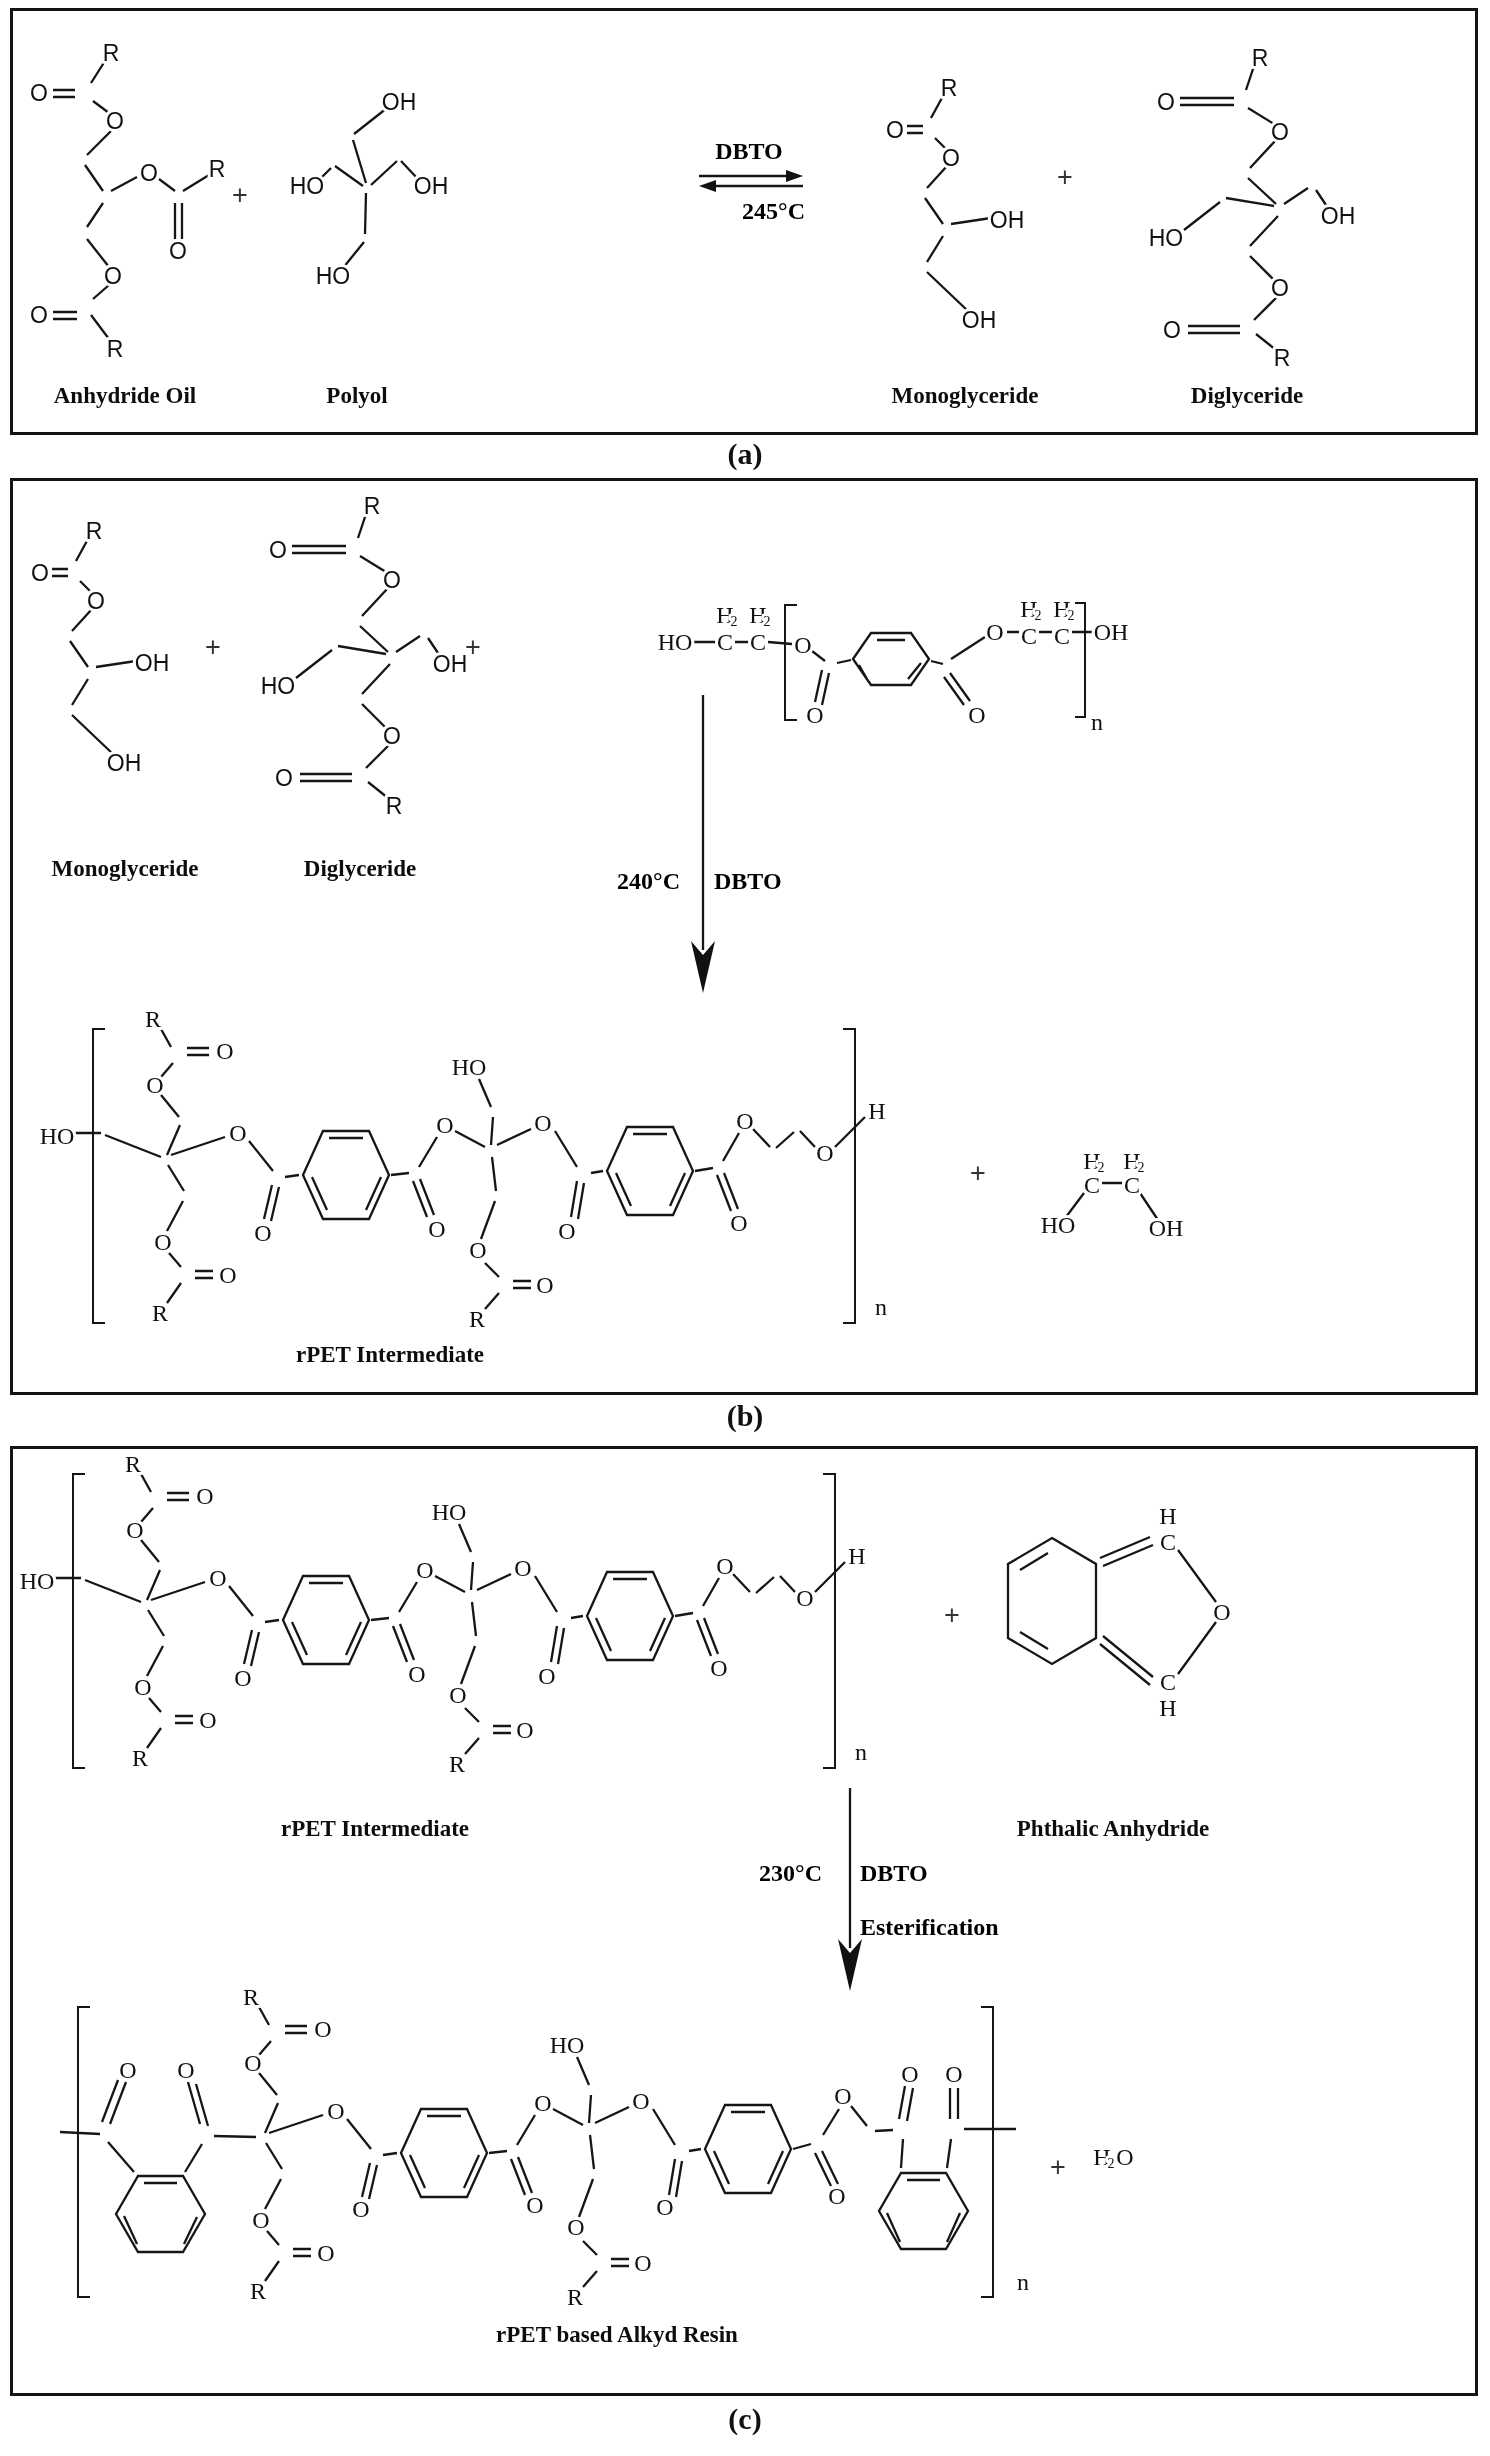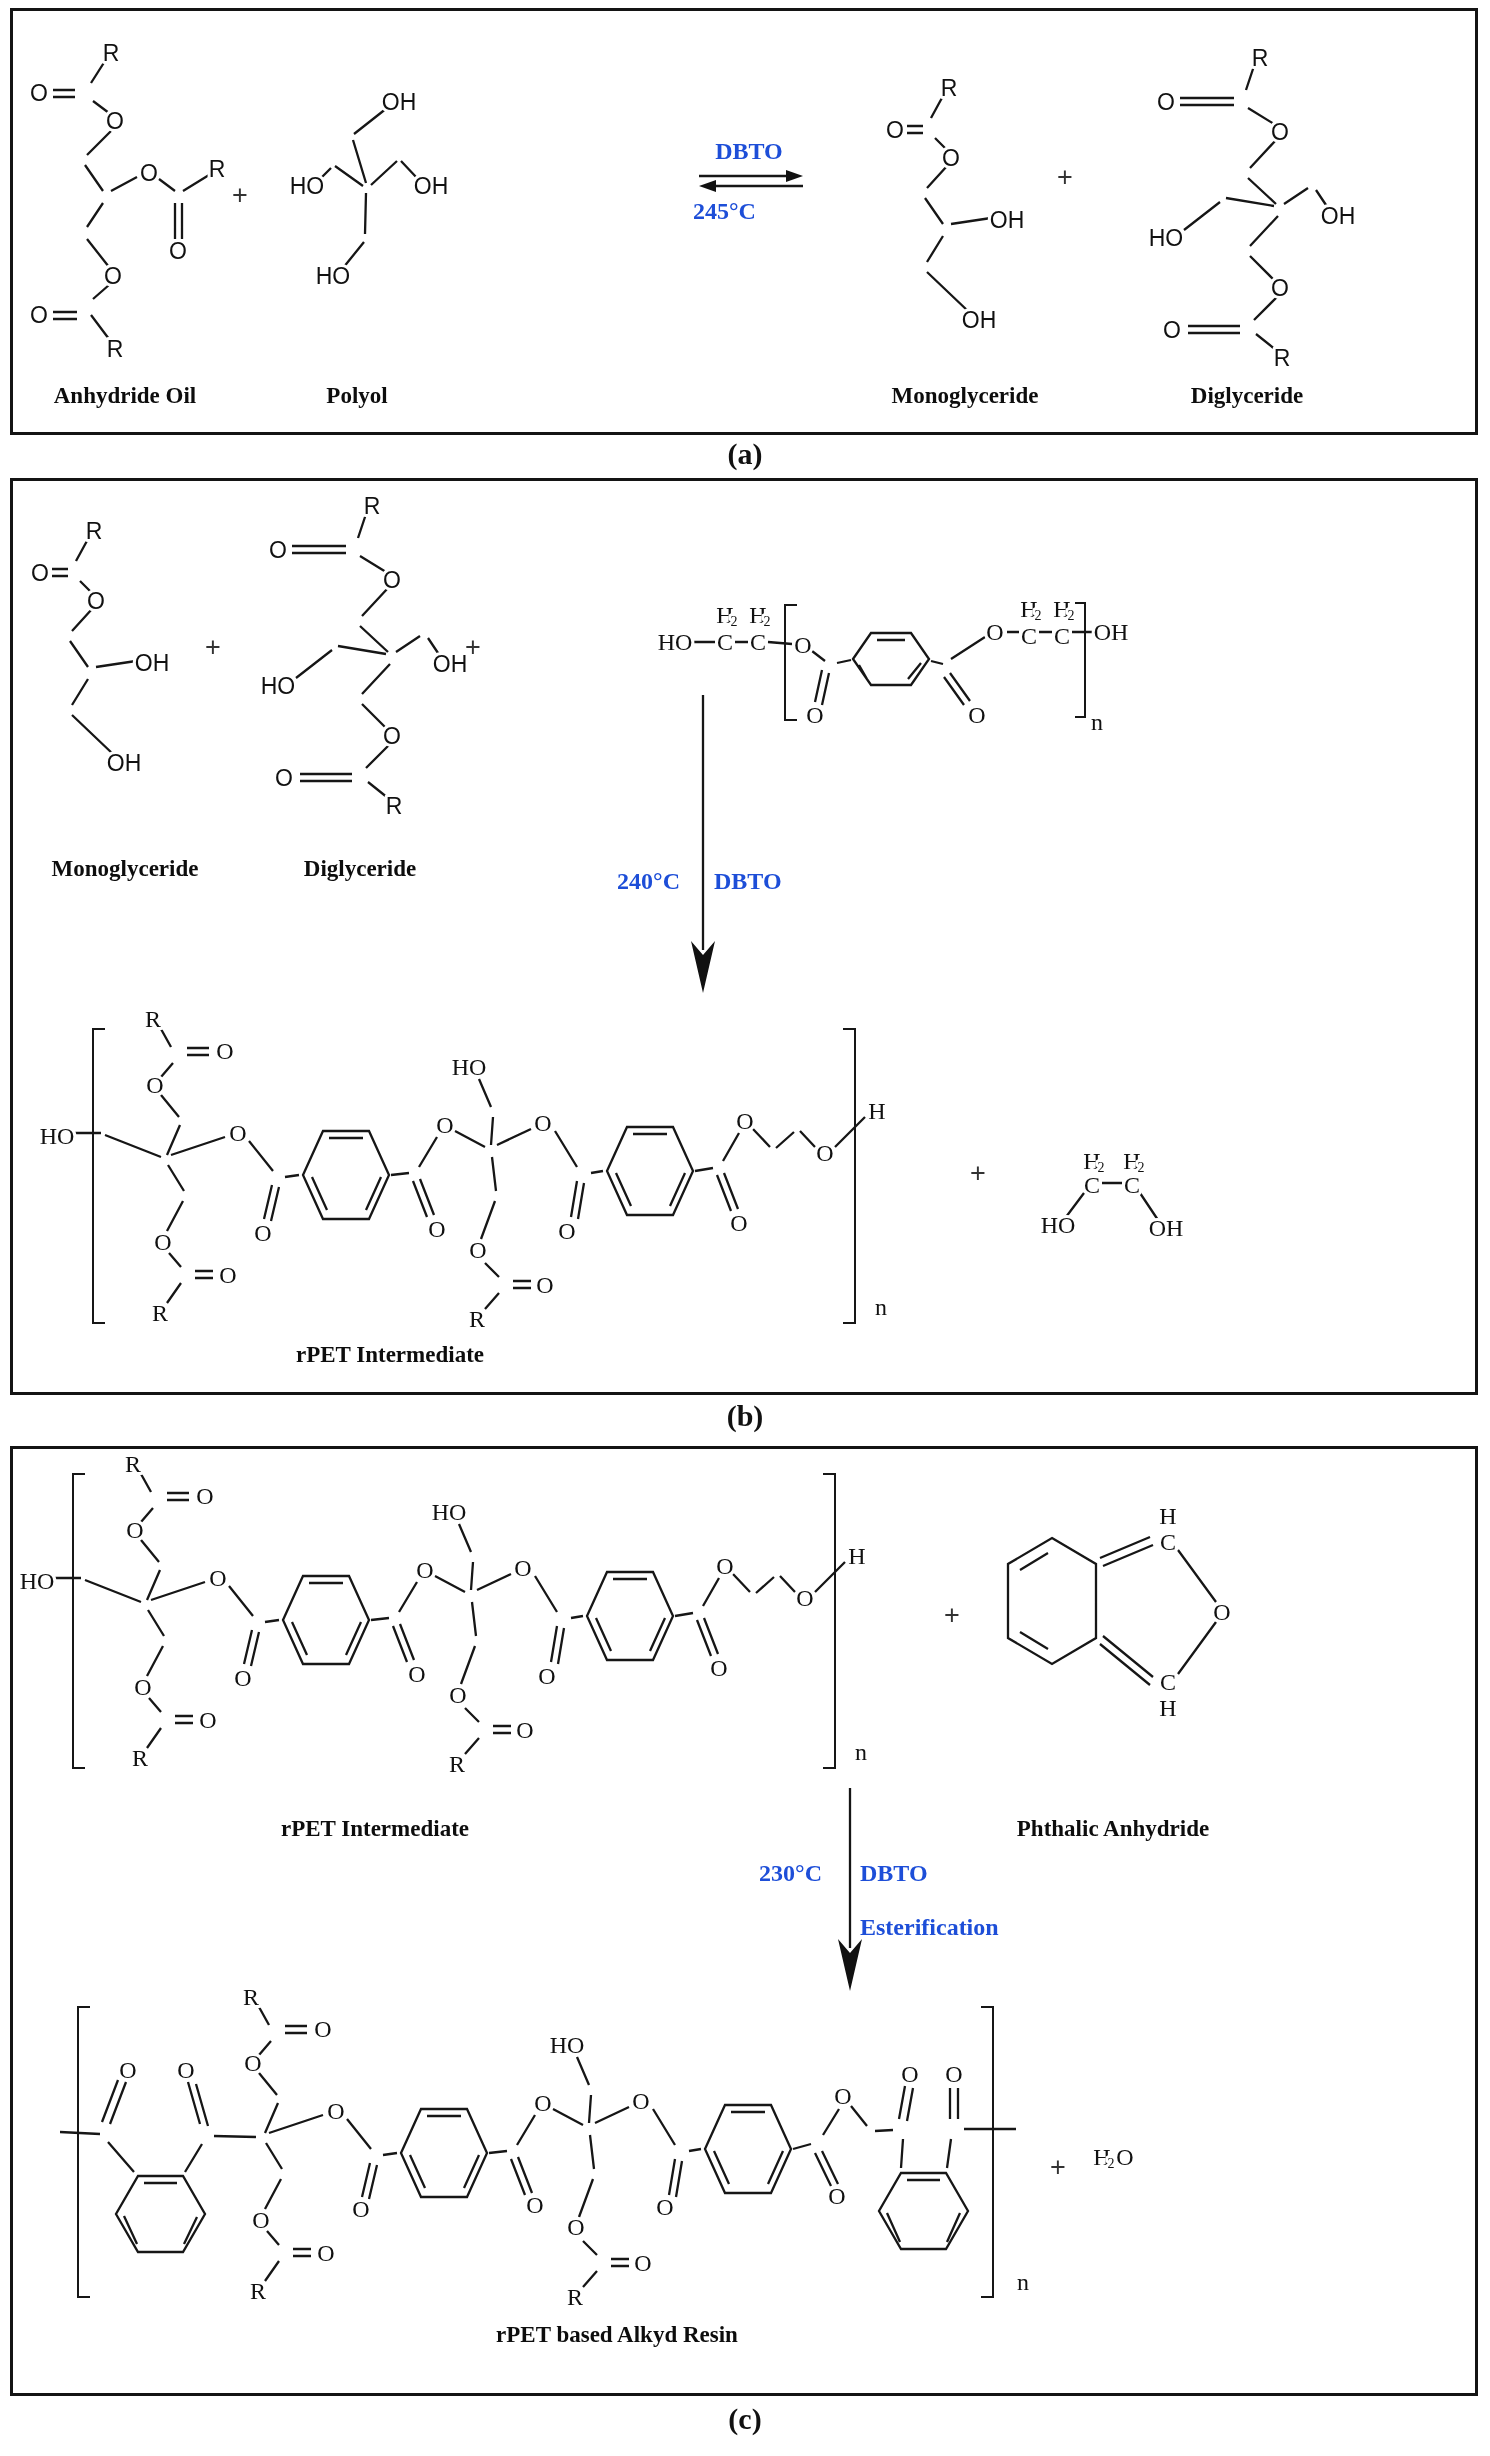--- a/index.html
+++ b/index.html
@@ -1,21 +1,21 @@
 <!DOCTYPE html>
 <html><head>
 <meta charset="utf-8">
 <style>
   html,body{margin:0;padding:0;background:#fff;}
   #page{position:relative;width:1490px;height:2456px;background:#fff;font-family:"Liberation Serif",serif;color:#111;overflow:hidden;}
   .panel{position:absolute;left:10px;width:1462px;border:3px solid #141414;background:#fff;}
   .cap{position:absolute;left:0;width:1490px;text-align:center;font:bold 30px "Liberation Serif",serif;color:#111;}
   .mol-label{position:absolute;font:bold 23px "Liberation Serif",serif;text-align:center;color:#0d0d0d;white-space:nowrap;}
   .plus{position:absolute;width:50px;text-align:center;font:27px "Liberation Sans",sans-serif;color:#333;}
-  .rxn{position:absolute;font:bold 24px "Liberation Serif",serif;color:#1d4ed8;white-space:nowrap;}
+  .rxn{position:absolute;font:bold 24px "Liberation Serif",serif;color:#000000;white-space:nowrap;}
   .rxn.right{text-align:right;}
   svg{position:absolute;overflow:visible;}
   svg path{stroke:#161616;stroke-width:2.3;fill:none;}
   svg path.bk{stroke-width:2;}
   svg polygon{fill:#111;stroke:none;}
   svg text{font:23px "Liberation Sans",sans-serif;text-anchor:middle;fill:#111;paint-order:stroke fill;stroke:#fff;stroke-width:6px;stroke-linejoin:round;}
   svg.serif text{font-family:"Liberation Serif",serif;font-size:24px;}
   svg text.sm{font-size:14px;}
 </style>
 </head>
@@ -53,21 +53,21 @@
       </g>
   </svg>
   <div class="mol-label" style="left:277px;width:160px;top:383px;">Polyol</div>
 
   <div class="rxn" style="left:693px;top:138px;width:112px;text-align:center;">DBTO</div>
   <svg style="left:693px;top:168px;" width="115" height="28">
     <path d="M6,8 H102 M14,18 H110"></path>
     <polygon points="110,8 93,2 93,14"></polygon>
     <polygon points="6,18 23,12 23,24"></polygon>
   </svg>
-  <div class="rxn" style="left:693px;top:198px;width:112px;text-align:left;">245°C</div>
+  <div class="rxn" style="left:693px;top:198px;width:112px;text-align:right;">245°C</div>
 
   <svg style="left:885px;top:72px;" width="140" height="260">
     <path d="M58,24 L46,46 M38,54 H22 M38,61 H22 M50,66 L62,78 M62,94 L42,116 M40,126 L58,152 M66,152 L106,146 M58,164 L42,190 M42,200 L84,240"></path>
     <g>
         <text x="64" y="16" dominant-baseline="central">R</text>
         <text x="10" y="58" dominant-baseline="central">O</text>
         <text x="66" y="86" dominant-baseline="central">O</text>
         <text x="122" y="148" dominant-baseline="central">OH</text>
         <text x="94" y="248" dominant-baseline="central">OH</text>
       </g>

